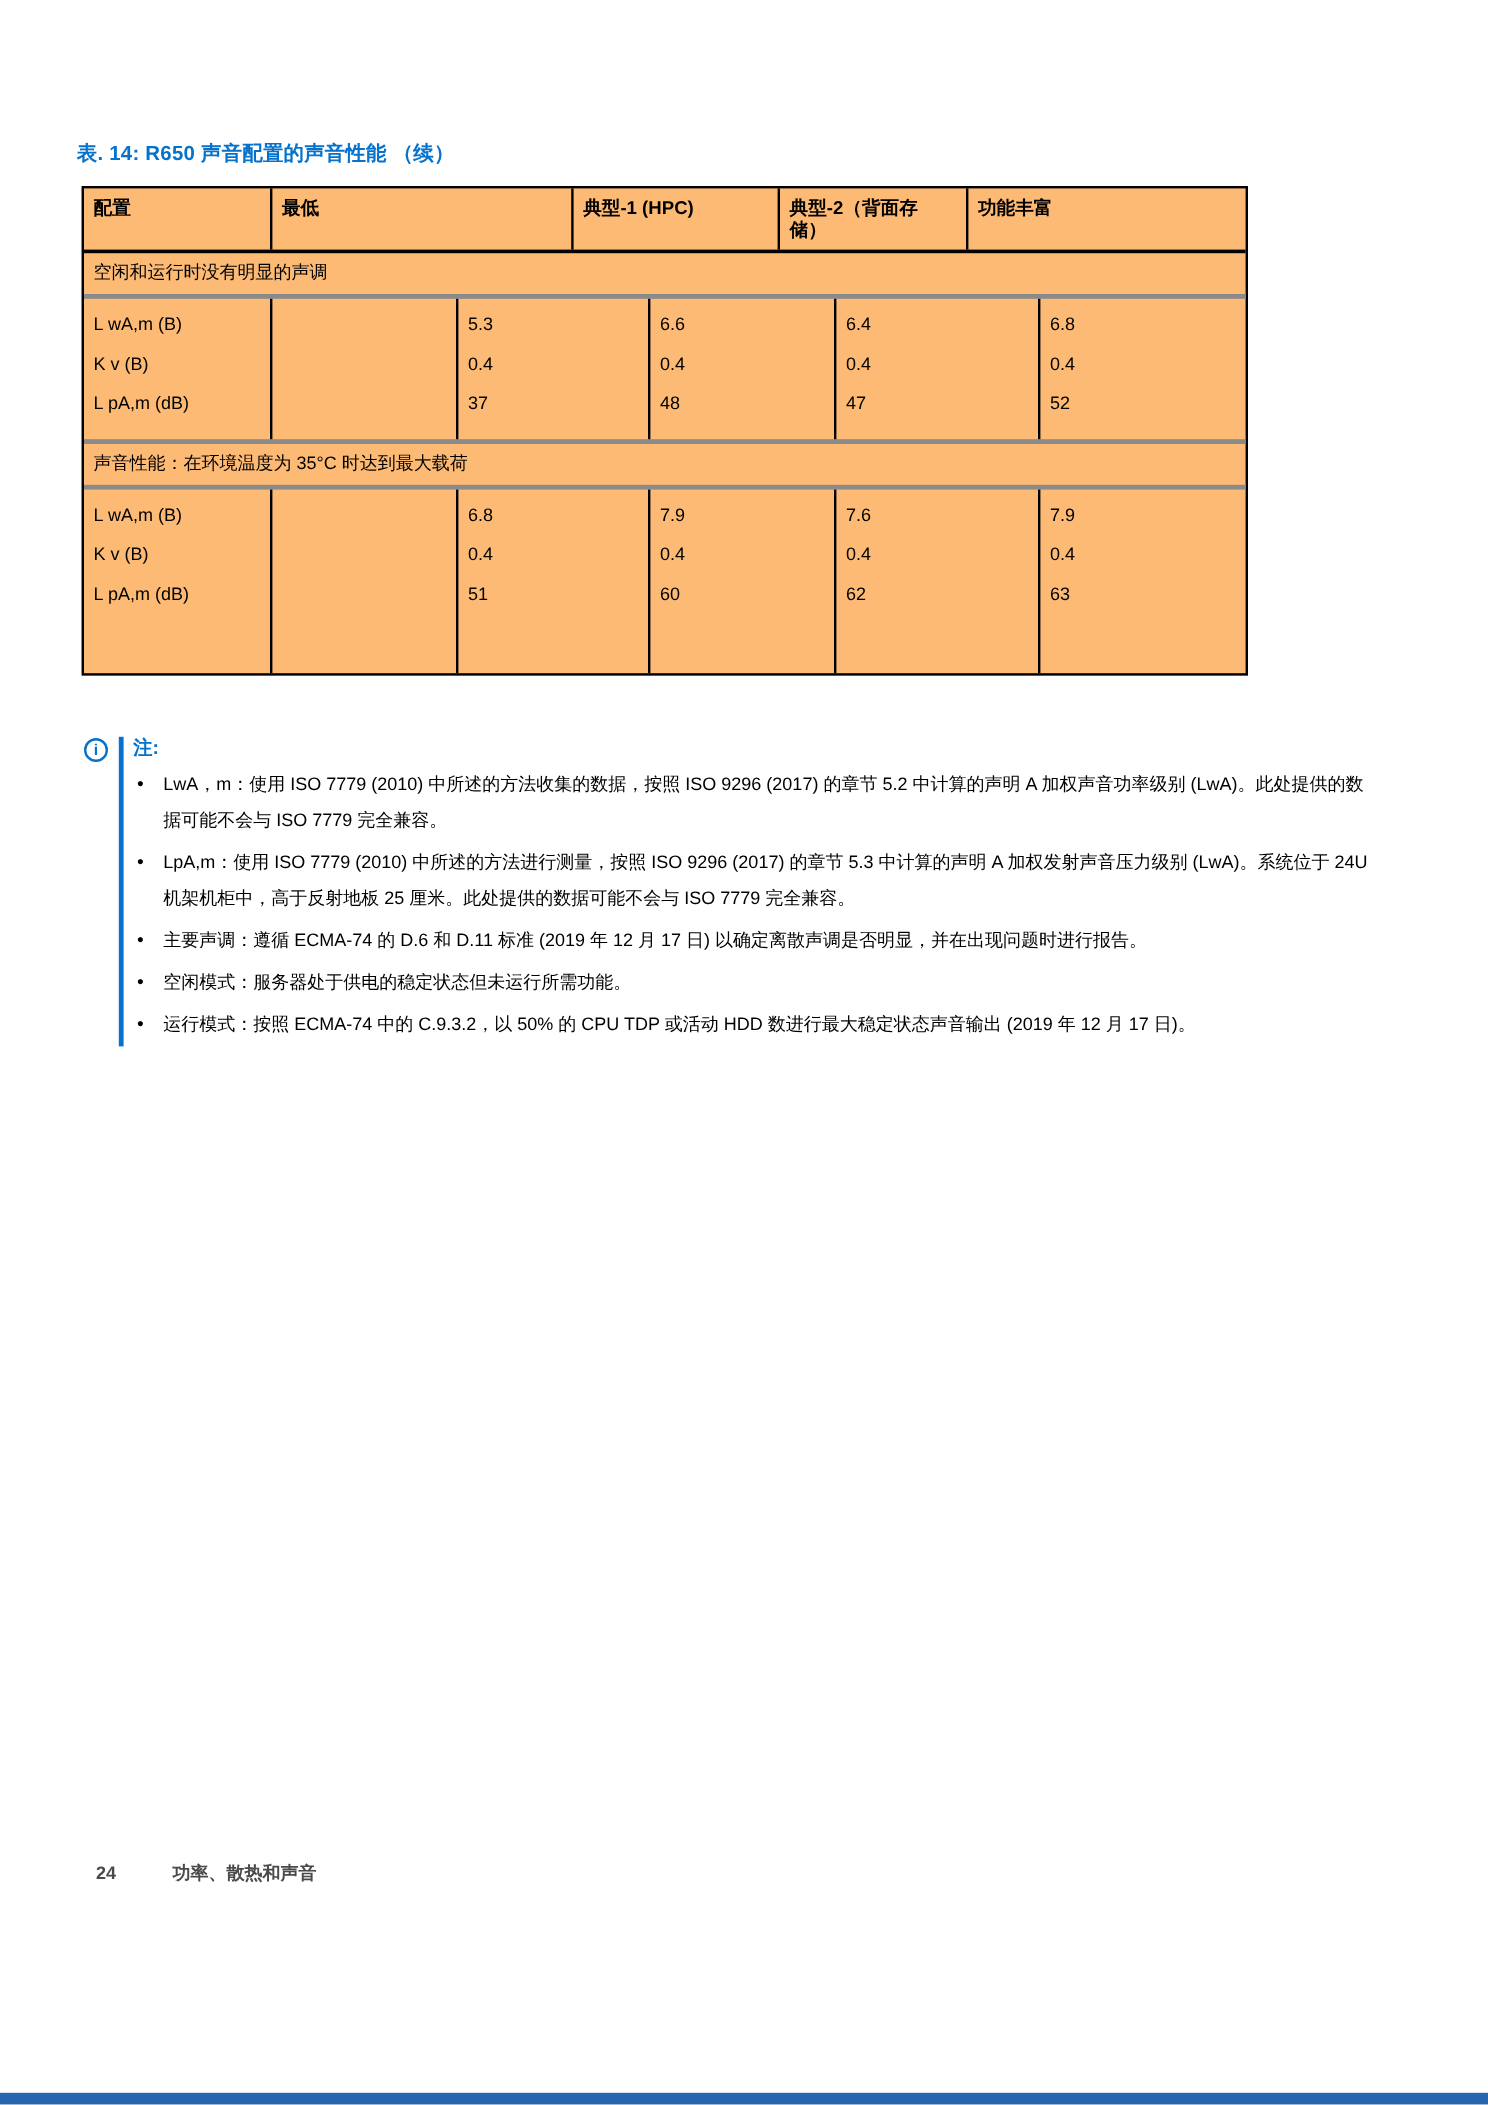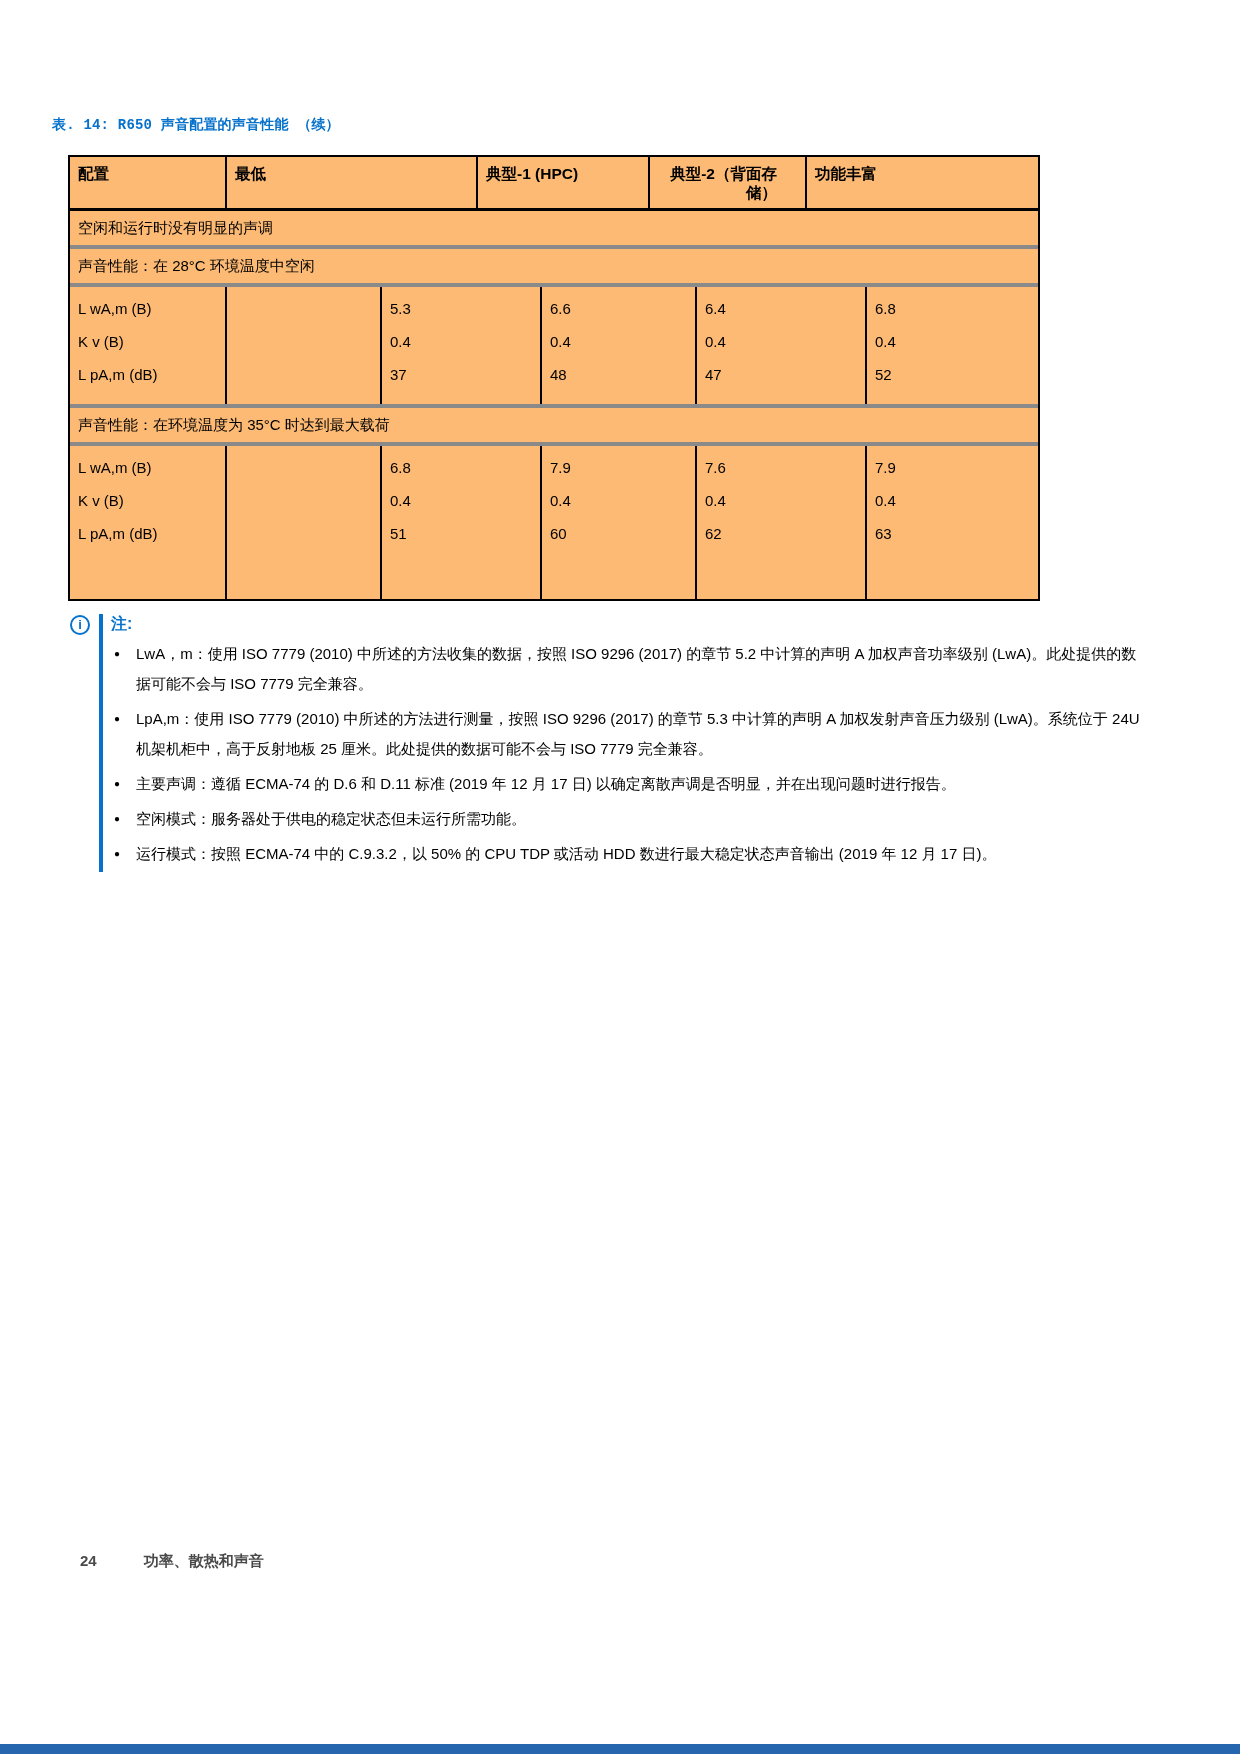--- a/index.html
+++ b/index.html
@@ -1,41 +1,41 @@
 <!DOCTYPE html>
 <html><head>
 <meta charset="utf-8">
 <style>
   html,body { margin:0; padding:0; background:#fff; }
   .page {
     position:relative; width:1240px; height:1754px; background:#ffffff;
     font-family:"Liberation Sans", sans-serif; color:#000; overflow:hidden;
   }
   .doc-title {
-    position:absolute; left:52px; top:116px; margin:0;
-    font-size:14px; font-weight:bold; color:#0672cb; letter-spacing:0.2px;font-family:Liberation Mono, monospace;
+    position:absolute; left:64px; top:116px; margin:0;
+    font-size:17px; font-weight:bold; color:#0672cb; letter-spacing:0.2px;
   }
   
   .acoustic-table {
     position:absolute; left:68px; top:155px; width:972px;
     border:2px solid #000; box-sizing:border-box; background:#fdba74;
   }
   .trow { display:flex; box-sizing:border-box; }
   .sep-black { border-top:3px solid #000; }
   .sep-gray  { border-top:4px solid #8a8a8a; }
   .cell {
     box-sizing:border-box; border-right:2px solid #000;
     padding:8px 8px 6px 8px; font-size:15px; line-height:19px;
   }
   .cell:last-child { border-right:none; }
   .hdr .cell { font-weight:bold; min-height:48px; padding-top:7px; font-size:15.5px; }
   .w1 { width:157px; }
   .w2 { width:251px; }
   .w3 { width:172px; }
-  .w4 { width:157px; padding-right:28px;text-align:right; }
+  .w4 { width:157px; padding-right:28px; }
   .w5 { flex:1; }
   .b1 { width:157px; }
   .b2 { width:155px; }
   .b3 { width:160px; }
   .b4 { width:155px; }
   .b5 { width:170px; }
   .b6 { flex:1; }
   .fullcell { width:100%; padding:7px 8px; font-size:15px; line-height:20px; }
   .block .cell { padding-top:12px; padding-bottom:6px; }
   .block .line { line-height:20px; margin-bottom:13px; min-height:20px; }
@@ -77,23 +77,20 @@
       <div class="cell w2">最低</div>
       <div class="cell w3">典型-1 (HPC)</div>
       <div class="cell w4">典型-2（背面存储）</div>
       <div class="cell w5">功能丰富</div>
     </div>
 
     <div class="trow sep-black">
       <div class="fullcell">空闲和运行时没有明显的声调</div>
     </div>
 
-    <div class="trow sep-gray">
-      <div class="fullcell">声音性能：在 28°C 环境温度中空闲</div>
-    </div>
 
     <div class="trow block sep-gray">
       <div class="cell b1">
         <div class="line">L wA,m (B)</div>
         <div class="line">K v (B)</div>
         <div class="line">L pA,m (dB)</div>
       </div>
       <div class="cell b2"></div>
       <div class="cell b3">
         <div class="line">5.3</div>

